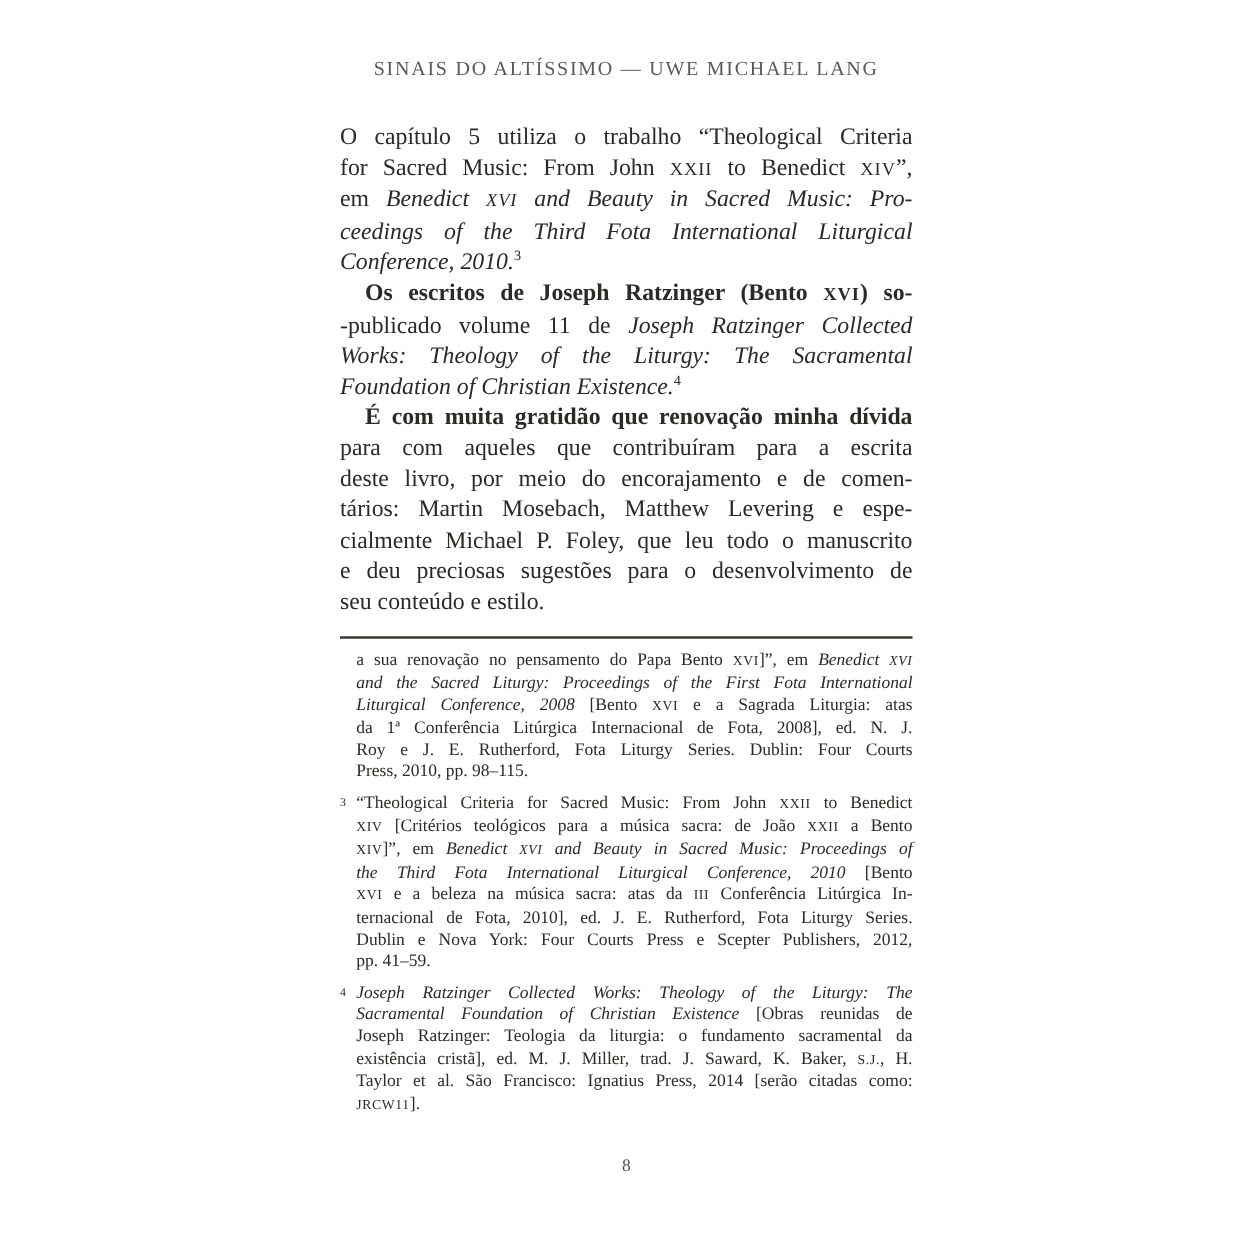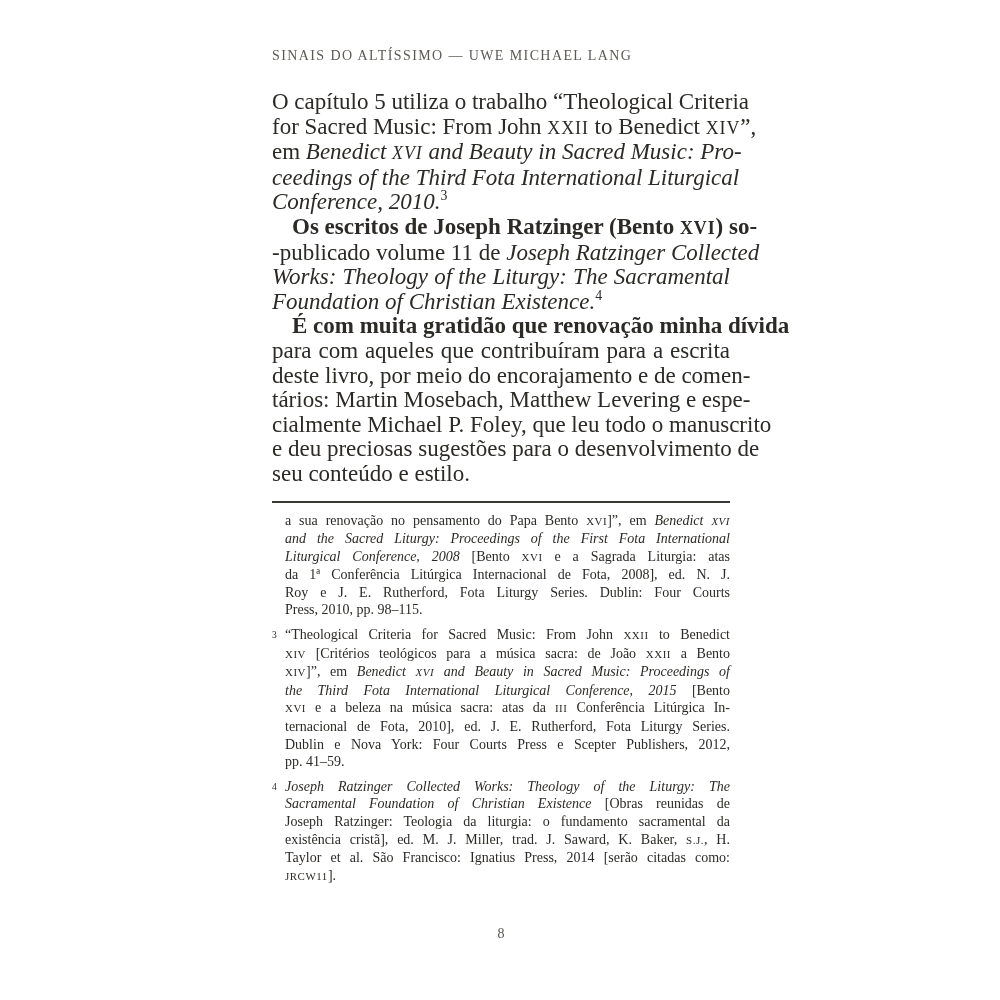--- a/index.html
+++ b/index.html
@@ -16,29 +16,30 @@
     color: #2c2a26;
     overflow: hidden;
   }
   .column {
     position: absolute;
     left: 272px;
     top: 48px;
     width: 458px;
   }
   .running-head {
-    font-size: 14px;
+    text-align: center;
+    font-size: 16px;
     line-height: 16px;
     letter-spacing: 1.4px;
     color: #5d5a54;
     white-space: nowrap;
   }
   .bodytext {
-    margin-top: 26px;
-    font-size: 23px;
+    margin-top: 34px;
+    font-size: 19px;
     line-height: 24.6px;
   }
   .para { margin: 0; }
   .para.indent .line:first-child { text-indent: 20px; font-weight: bold; }
   .line {
     text-align: justify;
     text-align-last: justify;
     white-space: nowrap;
   }
   .line.last { text-align-last: auto; }
@@ -125,21 +126,21 @@
           <div class="line"><span class="i">Liturgical Conference, 2008</span><span class=""> [Bento </span><span class="sc">XVI</span><span class=""> e a Sagrada Liturgia: atas</span></div>
           <div class="line"><span class="">da 1ª Conferência Litúrgica Internacional de Fota, 2008], ed. N. J.</span></div>
           <div class="line"><span class="">Roy e J. E. Rutherford, Fota Liturgy Series. Dublin: Four Courts</span></div>
           <div class="line last"><span class="">Press, 2010, pp. 98–115.</span></div>
         </div>
         <div class="footnote">
           <span class="fn-marker">3</span>
           <div class="line"><span class="">“Theological Criteria for Sacred Music: From John </span><span class="sc">XXII</span><span class=""> to Benedict</span></div>
           <div class="line"><span class="sc">XIV</span><span class=""> [Critérios teológicos para a música sacra: de João </span><span class="sc">XXII</span><span class=""> a Bento</span></div>
           <div class="line"><span class="sc">XIV</span><span class="">]”, em </span><span class="i">Benedict </span><span class="i sc">XVI</span><span class="i"> and Beauty in Sacred Music: Proceedings of</span></div>
-          <div class="line"><span class="i">the Third Fota International Liturgical Conference, 2015</span><span class=""> [Bento</span></div>
+          <div class="line"><span class="i">the Third Fota International Liturgical Conference, 2010</span><span class=""> [Bento</span></div>
           <div class="line"><span class="sc">XVI</span><span class=""> e a beleza na música sacra: atas da </span><span class="sc">III</span><span class=""> Conferência Litúrgica In-</span></div>
           <div class="line"><span class="">ternacional de Fota, 2010], ed. J. E. Rutherford, Fota Liturgy Series.</span></div>
           <div class="line"><span class="">Dublin e Nova York: Four Courts Press e Scepter Publishers, 2012,</span></div>
           <div class="line last"><span class="">pp. 41–59.</span></div>
         </div>
         <div class="footnote">
           <span class="fn-marker">4</span>
           <div class="line"><span class="i">Joseph Ratzinger Collected Works: Theology of the Liturgy: The</span></div>
           <div class="line"><span class="i">Sacramental Foundation of Christian Existence</span><span class=""> [Obras reunidas de</span></div>
           <div class="line"><span class="">Joseph Ratzinger: Teologia da liturgia: o fundamento sacramental da</span></div>

